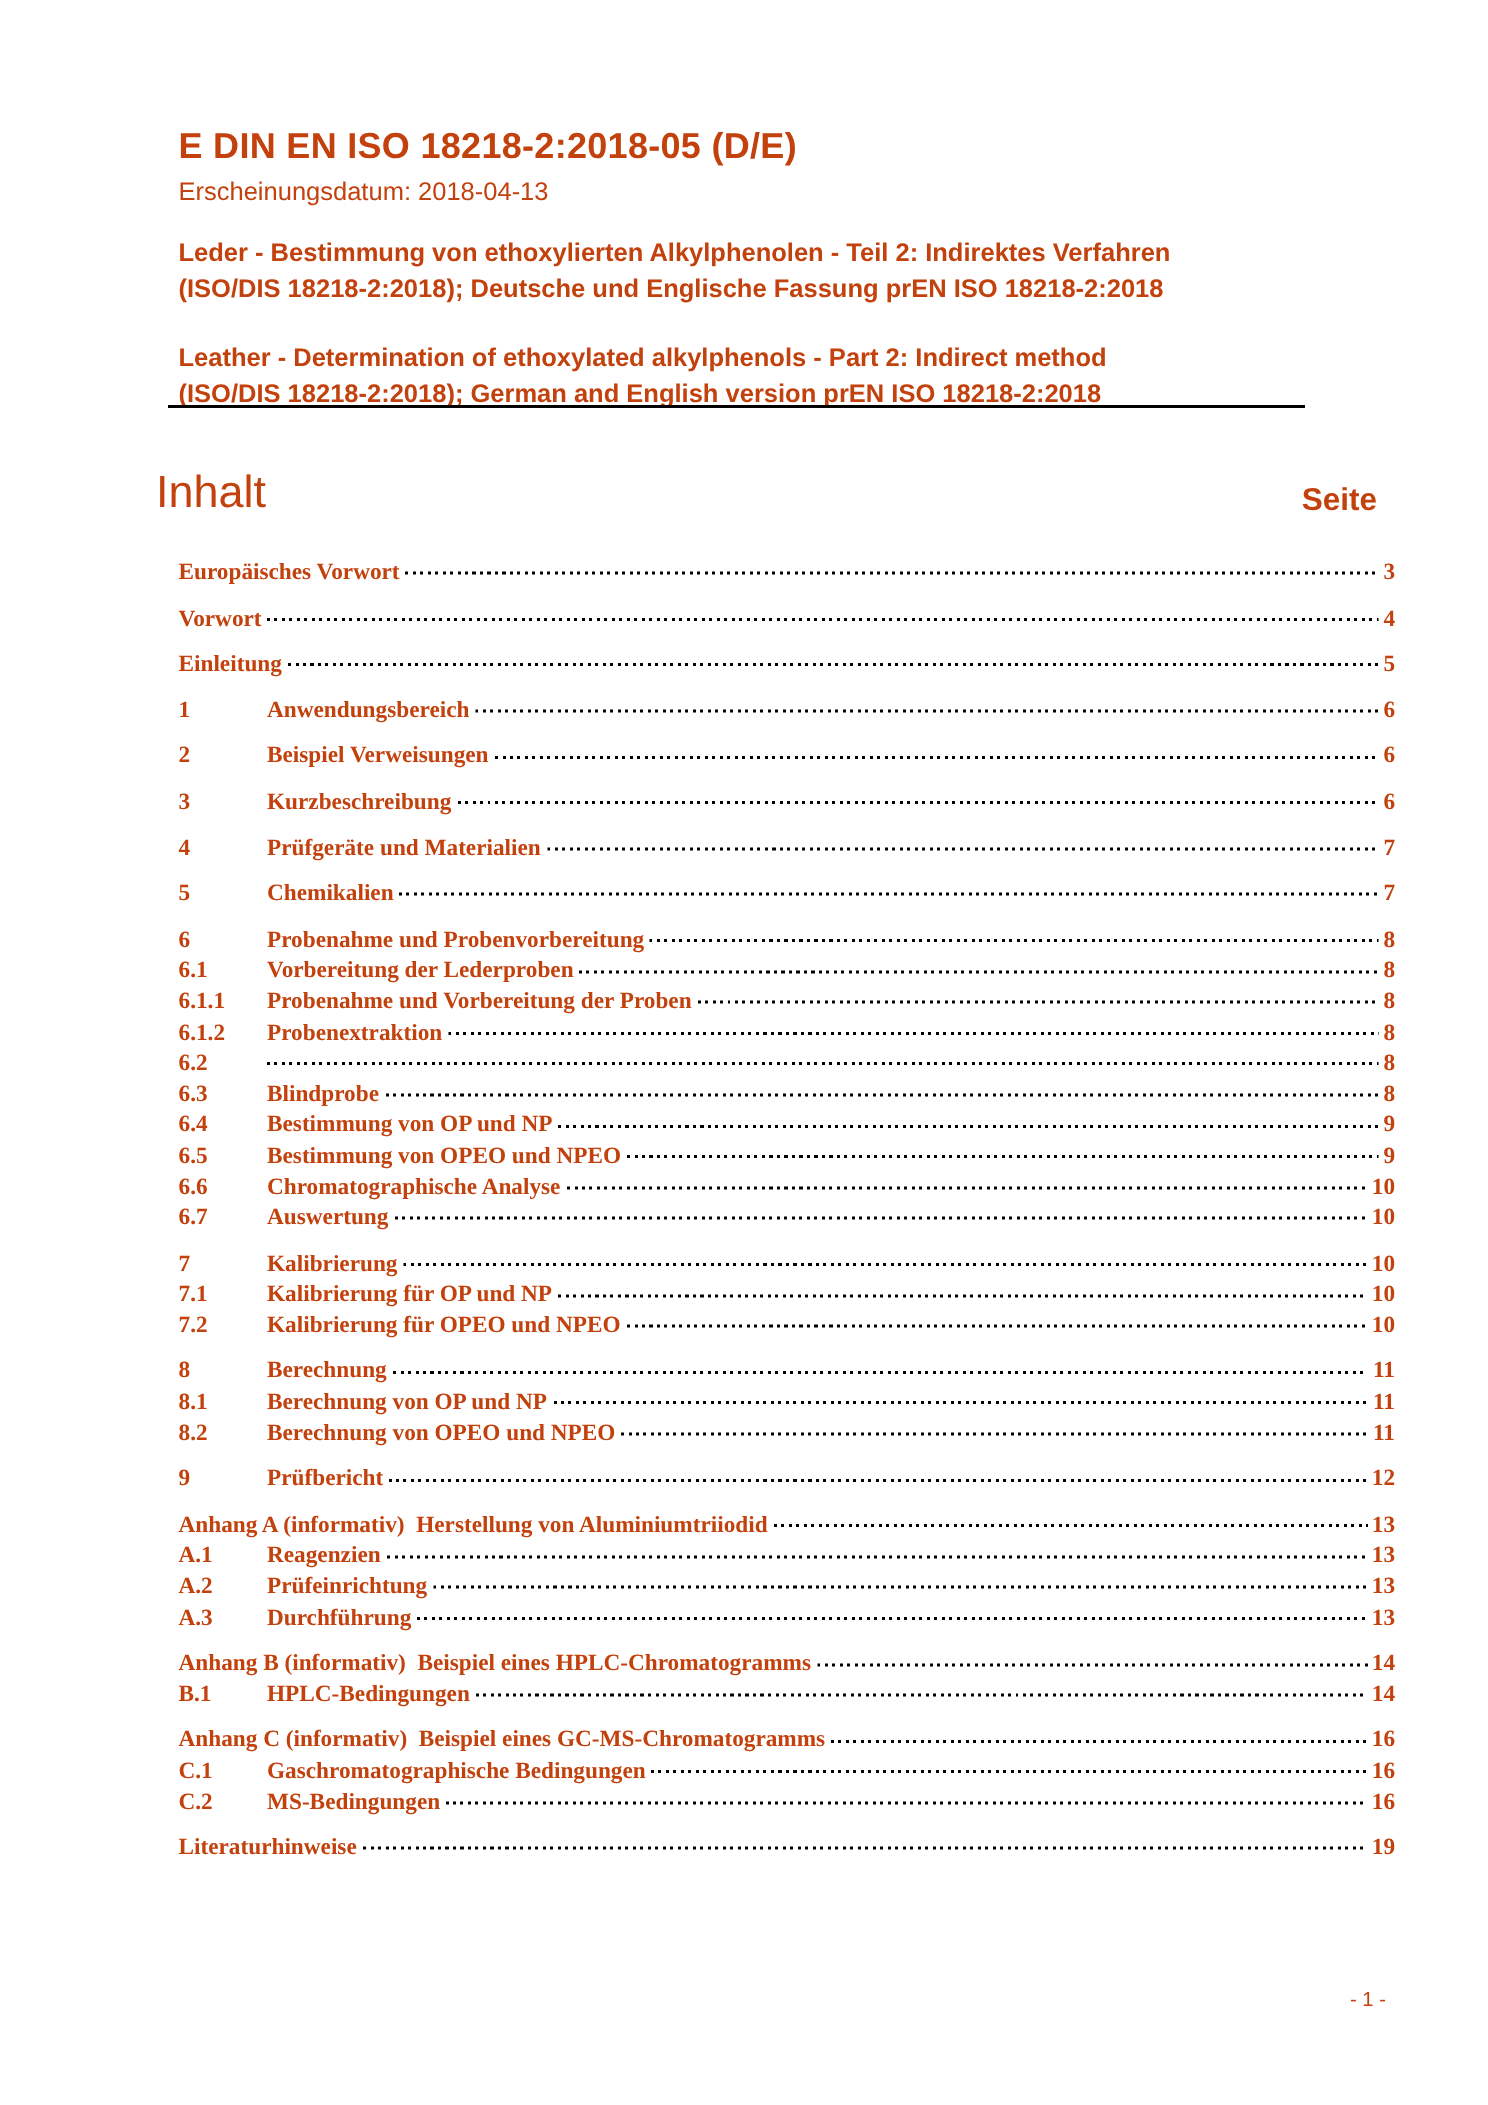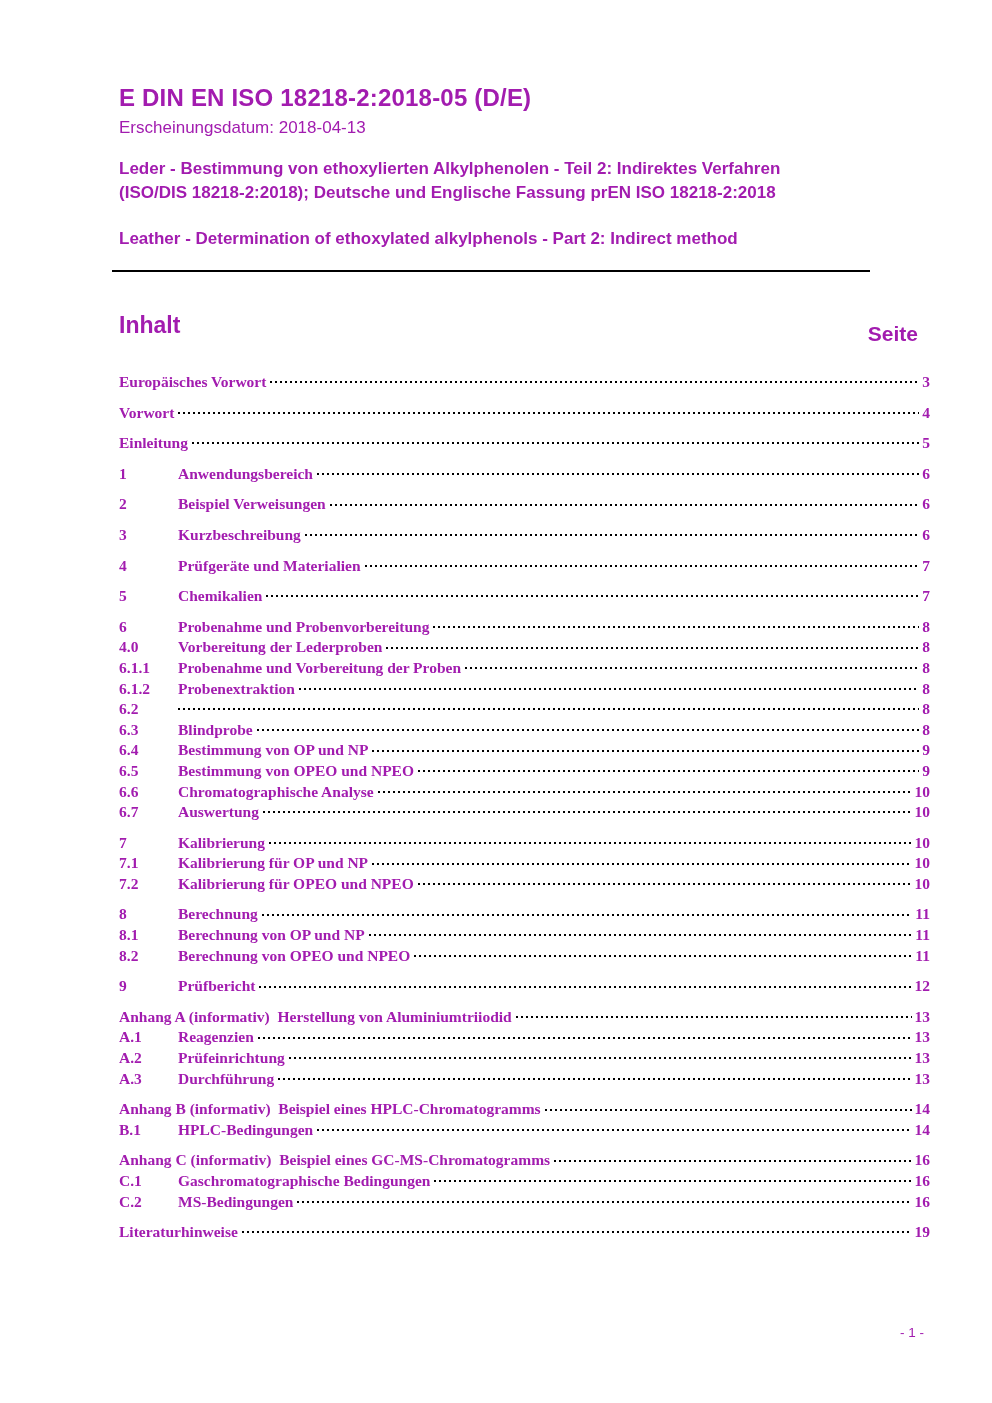--- a/index.html
+++ b/index.html
@@ -3,21 +3,21 @@
 <meta charset="utf-8">
 <style>
   * { margin: 0; padding: 0; box-sizing: border-box; }
   html, body { background: #888; }
   .page {
     position: relative;
     width: 992px;
     height: 1403px;
     margin: 0 auto;
     background: #ffffff;
-    color: #a21caf;
+    color: #c2410c;
     font-family: "Liberation Sans", sans-serif;
     overflow: hidden;
   }
   .doc-number {
     position: absolute; left: 119px; top: 84px;
     font-size: 24px; font-weight: bold; letter-spacing: 0.2px;
   }
   .pub-date {
     position: absolute; left: 119px; top: 118px;
     font-size: 17px;
@@ -26,22 +26,22 @@
     position: absolute; left: 119px; width: 805px;
     font-size: 17px; font-weight: bold; line-height: 24px;
   }
   .title-de { top: 157px; }
   .title-en { top: 227px; }
   .head-rule {
     position: absolute; left: 112px; top: 270px;
     width: 758px; height: 2px; background: #000;
   }
   .toc-heading {
-    position: absolute; left: 119px; top: 312px;
-    font-size: 23px; font-weight: bold;
+    position: absolute; left: 104px; top: 312px;
+    font-size: 30px; font-weight: normal;
   }
   .seite-label {
     position: absolute; right: 74px; top: 322px;
     font-size: 21px; font-weight: bold;
   }
   .toc {
     position: absolute; left: 119px; right: 62px; top: 372px;
     font-family: "Liberation Serif", serif;
     font-weight: bold; font-size: 15.5px;
   }
@@ -72,20 +72,21 @@
   <div class="doc-number">E DIN EN ISO 18218-2:2018-05 (D/E)</div>
   <div class="pub-date">Erscheinungsdatum: 2018-04-13</div>
 
   <div class="title-block title-de">
     <div>Leder - Bestimmung von ethoxylierten Alkylphenolen - Teil 2: Indirektes Verfahren</div>
     <div>(ISO/DIS 18218-2:2018); Deutsche und Englische Fassung prEN ISO 18218-2:2018</div>
   </div>
 
   <div class="title-block title-en">
     <div>Leather - Determination of ethoxylated alkylphenols - Part 2: Indirect method</div>
+    <div>(ISO/DIS 18218-2:2018); German and English version prEN ISO 18218-2:2018</div>
   </div>
 
   <div class="head-rule"></div>
 
   <div class="toc-heading">Inhalt</div>
   <div class="seite-label">Seite</div>
 
   <div class="toc" id="toc-list">
       <div class="toc-row group-start no-num">
       <span class="toc-num"></span>
@@ -135,21 +136,21 @@
       <span class="toc-leader"></span>
       <span class="toc-page">7</span>
     </div>
       <div class="toc-row group-start">
       <span class="toc-num">6</span>
       <span class="toc-label">Probenahme und Probenvorbereitung</span>
       <span class="toc-leader"></span>
       <span class="toc-page">8</span>
     </div>
       <div class="toc-row">
-      <span class="toc-num">4.0</span>
+      <span class="toc-num">6.1</span>
       <span class="toc-label">Vorbereitung der Lederproben</span>
       <span class="toc-leader"></span>
       <span class="toc-page">8</span>
     </div>
       <div class="toc-row">
       <span class="toc-num">6.1.1</span>
       <span class="toc-label">Probenahme und Vorbereitung der Proben</span>
       <span class="toc-leader"></span>
       <span class="toc-page">8</span>
     </div>

